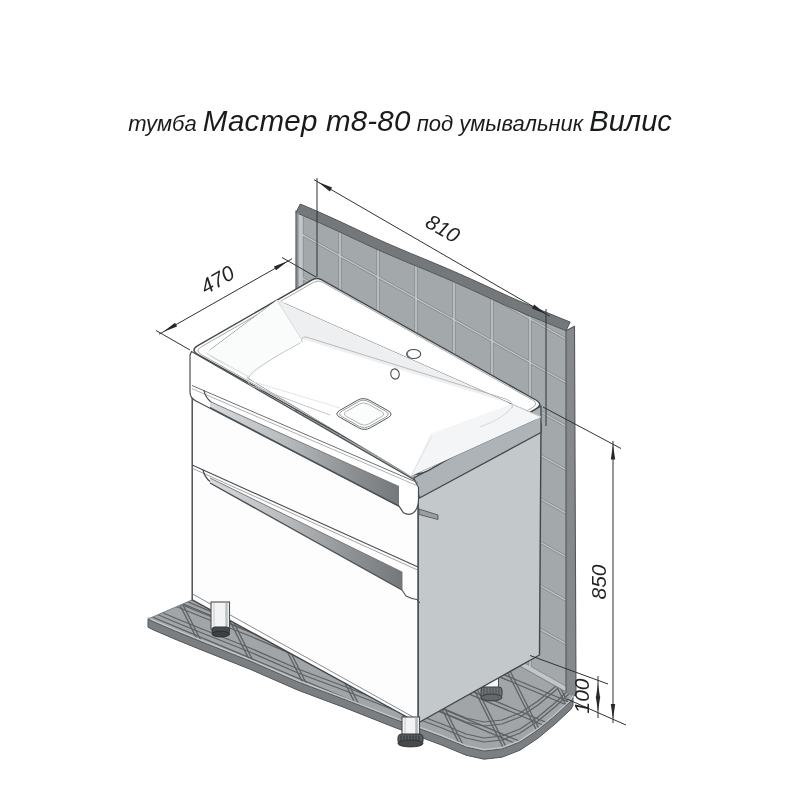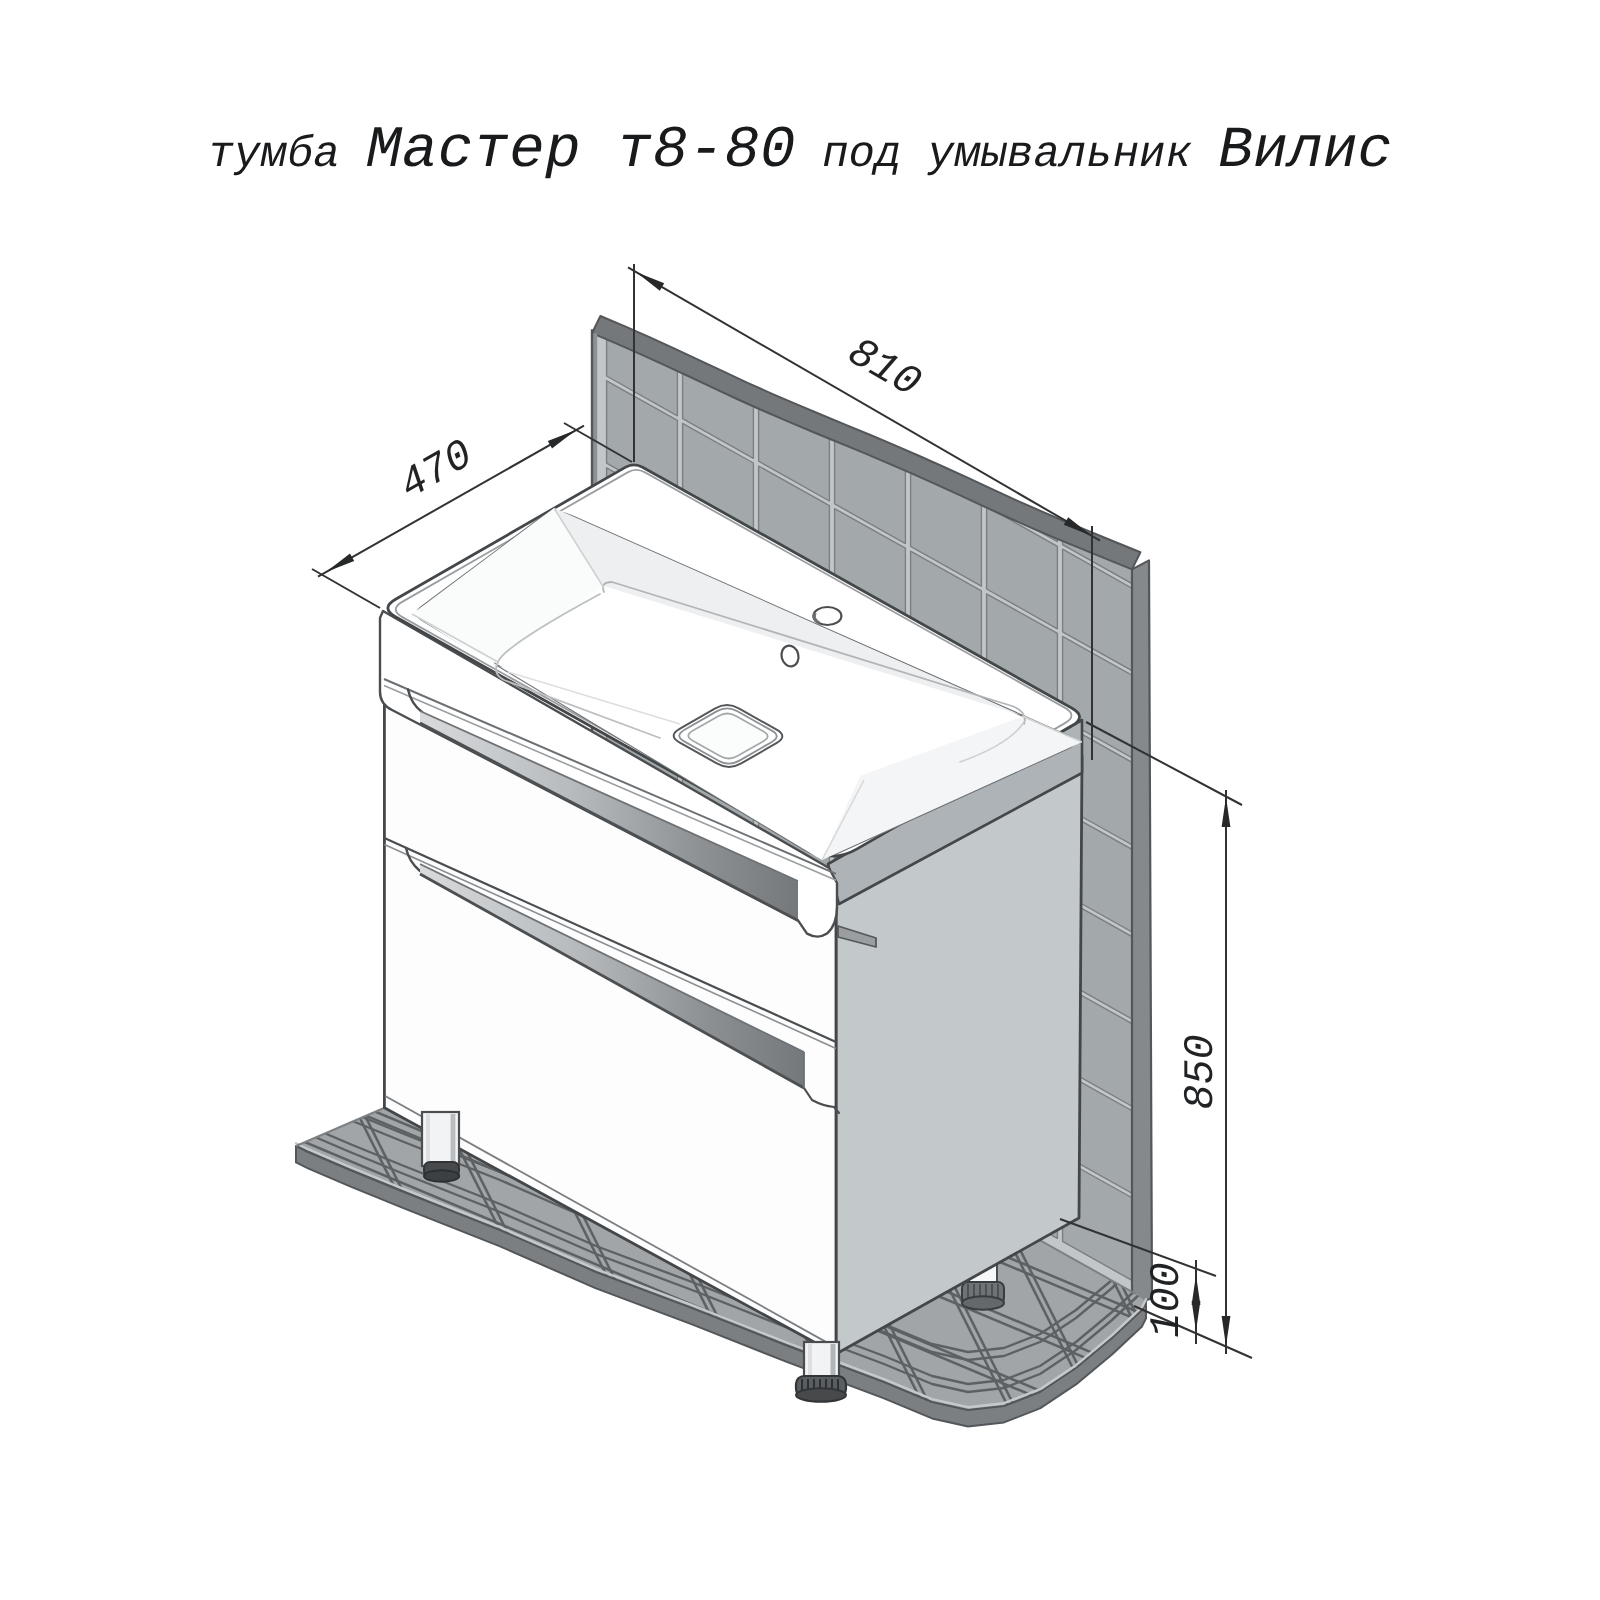--- a/index.html
+++ b/index.html
@@ -1,17 +1,17 @@
 <!DOCTYPE html>
 <html lang="ru"><head>
 <meta charset="utf-8">
 <title>тумба Мастер т8-80</title>
 <style>
   html,body { margin:0; padding:0; background:#ffffff; width:800px; height:800px; overflow:hidden; }
-  .page { position:relative; width:800px; height:752px; font-family:Liberation Mono, monospace; }
+  .page { position:relative; width:800px; height:752px; font-family:Liberation Sans, sans-serif;margin-top:46px; }
   .title { -webkit-font-smoothing:antialiased; position:absolute; left:0; top:58px; width:800px; text-align:center;
            font-style:italic; color:#141618; white-space:nowrap; }
   .t1 { font-size:22px; }
   .t2 { font-size:29.5px; letter-spacing:0.2px; }
   .t3 { font-size:22px; }
   .t4 { font-size:29px; }
   svg { position:absolute; left:0; top:0; }
 </style>
 </head>
 <body>

